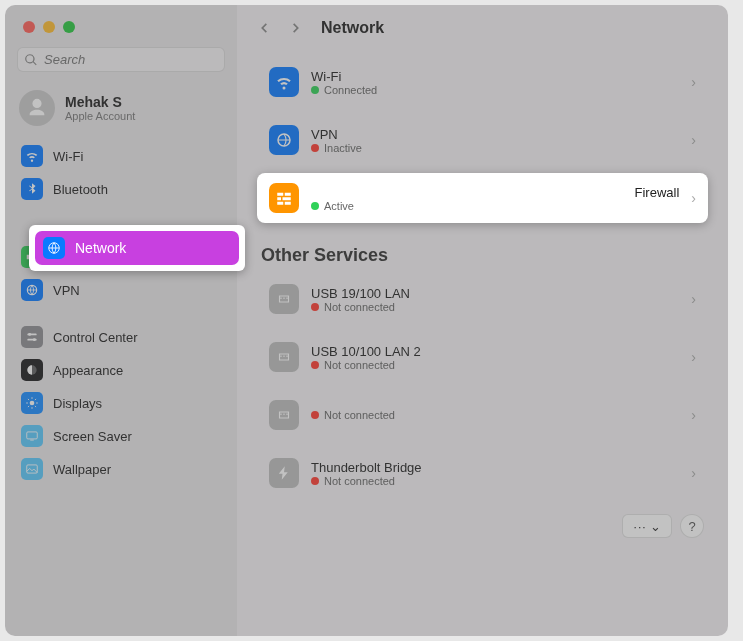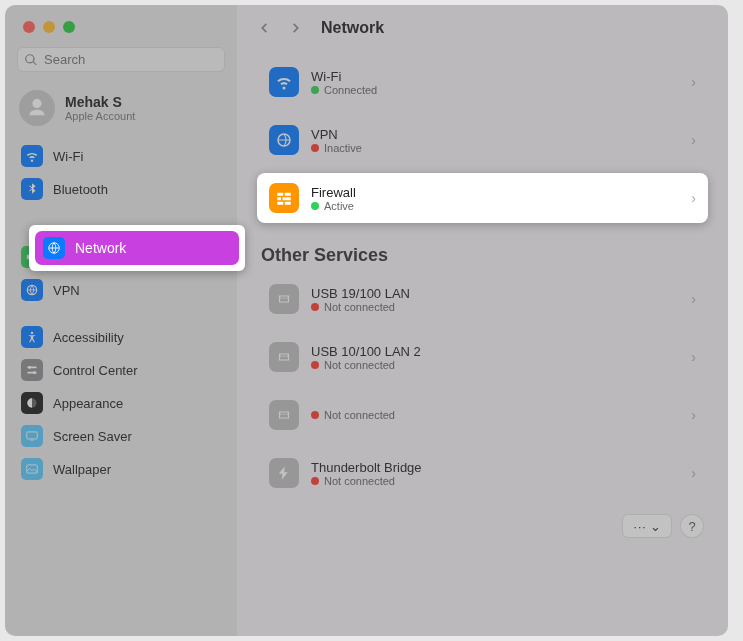--- a/index.html
+++ b/index.html
@@ -55,20 +55,21 @@
       fill: #888;
     }
     .search {
       width: 100%;
       padding: 4px 8px 4px 26px;
       border-radius: 6px;
       border: 1px solid rgba(0,0,0,0.1);
       background: rgba(255,255,255,0.5);
       font-size: 13px;
       color: #a21caf;
+      font-style: italic;
     }
     .user-row {
       display: flex;
       align-items: center;
       gap: 10px;
       padding: 6px 14px 14px;
     }
     .avatar {
       width: 36px; height: 36px;
       border-radius: 50%;
@@ -158,20 +159,21 @@
       padding: 10px 12px;
       border-radius: 8px;
       margin-bottom: 8px;
       background: transparent;
       position: relative;
     }
     .net-row.card {
       z-index: 60;
       background: #fff;
       box-shadow: 0 2px 10px rgba(0,0,0,0.25);
+      text-align: right;
     }
     .net-icon {
       width: 30px; height: 30px;
       border-radius: 7px;
       display: flex; align-items: center; justify-content: center;
       flex-shrink: 0;
     }
     .net-icon svg { width: 18px; height: 18px; fill: #fff; }
     .ni-blue { background: #0a7aff; }
     .ni-orange { background: #ff9500; }
@@ -276,47 +278,47 @@
         <div class="side-icon ic-blue">
             <svg viewBox="0 0 24 24">
               <circle cx="12" cy="12" r="8" fill="none" stroke="#fff" stroke-width="2"></circle>
               <path d="M4 12h16M12 4a14 14 0 010 16M12 4a14 14 0 000 16" fill="none" stroke="#fff" stroke-width="1.5"></path>
             </svg>
           </div>
         <span>VPN</span>
       </div>
       <div class="side-group-gap"></div>
       <div class="side-item">
-        <div class="side-icon ic-blue">
-            <svg viewBox="0 0 24 24">
-              <circle cx="12" cy="5" r="2"></circle>
-              <path d="M5 9h14l-5 2v4l3 6h-2l-3-5-3 5H7l3-6v-4z"></path>
-            </svg>
-          </div>
-        <span>Accessibility</span>
-      </div>
-      <div class="side-item">
         <div class="side-icon ic-gray">
             <svg viewBox="0 0 24 24">
               <rect x="4" y="6" width="16" height="3" rx="1.5"></rect>
               <rect x="4" y="15" width="16" height="3" rx="1.5"></rect>
               <circle cx="8" cy="7.5" r="2.5" fill="#fff"></circle>
               <circle cx="16" cy="16.5" r="2.5" fill="#fff"></circle>
             </svg>
           </div>
         <span>Control Center</span>
       </div>
       <div class="side-item">
         <div class="side-icon ic-black">
             <svg viewBox="0 0 24 24">
               <circle cx="12" cy="12" r="8" fill="#fff" opacity=".3"></circle>
               <path d="M12 4a8 8 0 000 16z" fill="#fff"></path>
             </svg>
           </div>
         <span>Appearance</span>
+      </div>
+      <div class="side-item">
+        <div class="side-icon ic-blue2">
+            <svg viewBox="0 0 24 24">
+              <circle cx="12" cy="12" r="4"></circle>
+              <path d="M12 2v3M12 19v3M2 12h3M19 12h3M5 5l2 2M17 17l2 2M19 5l-2 2M7 17l-2 2" stroke="#fff" stroke-width="1.5"></path>
+            </svg>
+          </div>
+        <span>Displays</span>
       </div>
       <div class="side-item">
         <div class="side-icon ic-teal">
             <svg viewBox="0 0 24 24">
               <rect x="3" y="5" width="18" height="12" rx="2" fill="none" stroke="#fff" stroke-width="1.5"></rect>
               <path d="M9 19h6" stroke="#fff" stroke-width="1.5"></path>
             </svg>
           </div>
         <span>Screen Saver</span>
       </div>

